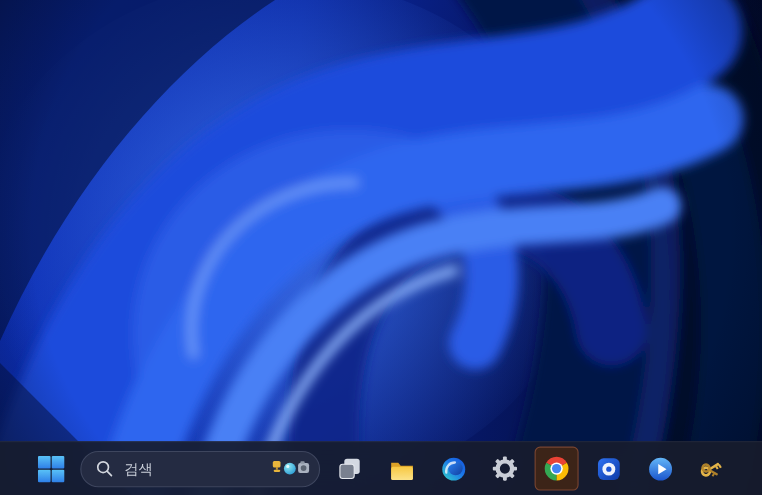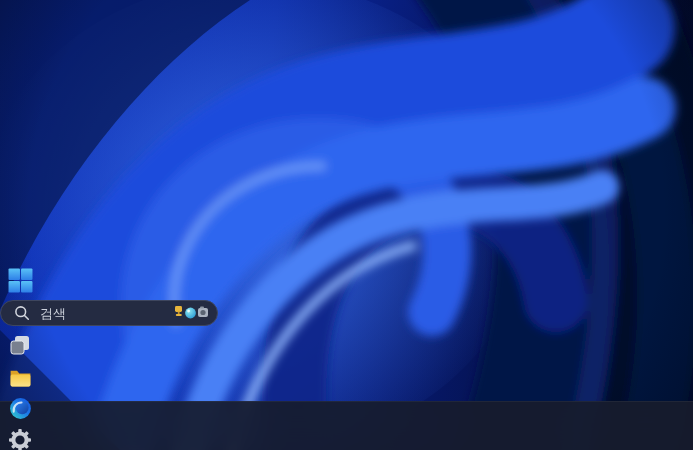--- a/index.html
+++ b/index.html
@@ -12,21 +12,21 @@
   .wallpaper svg{display:block;width:693px;height:450px;}
 
   .taskbar{
     position:absolute;left:0;right:0;bottom:0;height:48px;
     background:rgba(23,28,45,0.92);
     border-top:1px solid rgba(255,255,255,0.05);
     backdrop-filter:blur(14px) saturate(1.2);
     z-index:5;
   }
   .tb-inner{
-    height:100%;display:flex;justify-content:center;gap:7px;flex-direction:column;
+    height:100%;display:flex;align-items:center;justify-content:center;gap:7px;
   }
   .tb-btn{
     width:40px;height:40px;border-radius:5px;
     display:flex;align-items:center;justify-content:center;
     box-sizing:border-box;
   }
   .tb-btn.active{
     background:#3c2418;
     border:1px solid #7a4530;
   }

